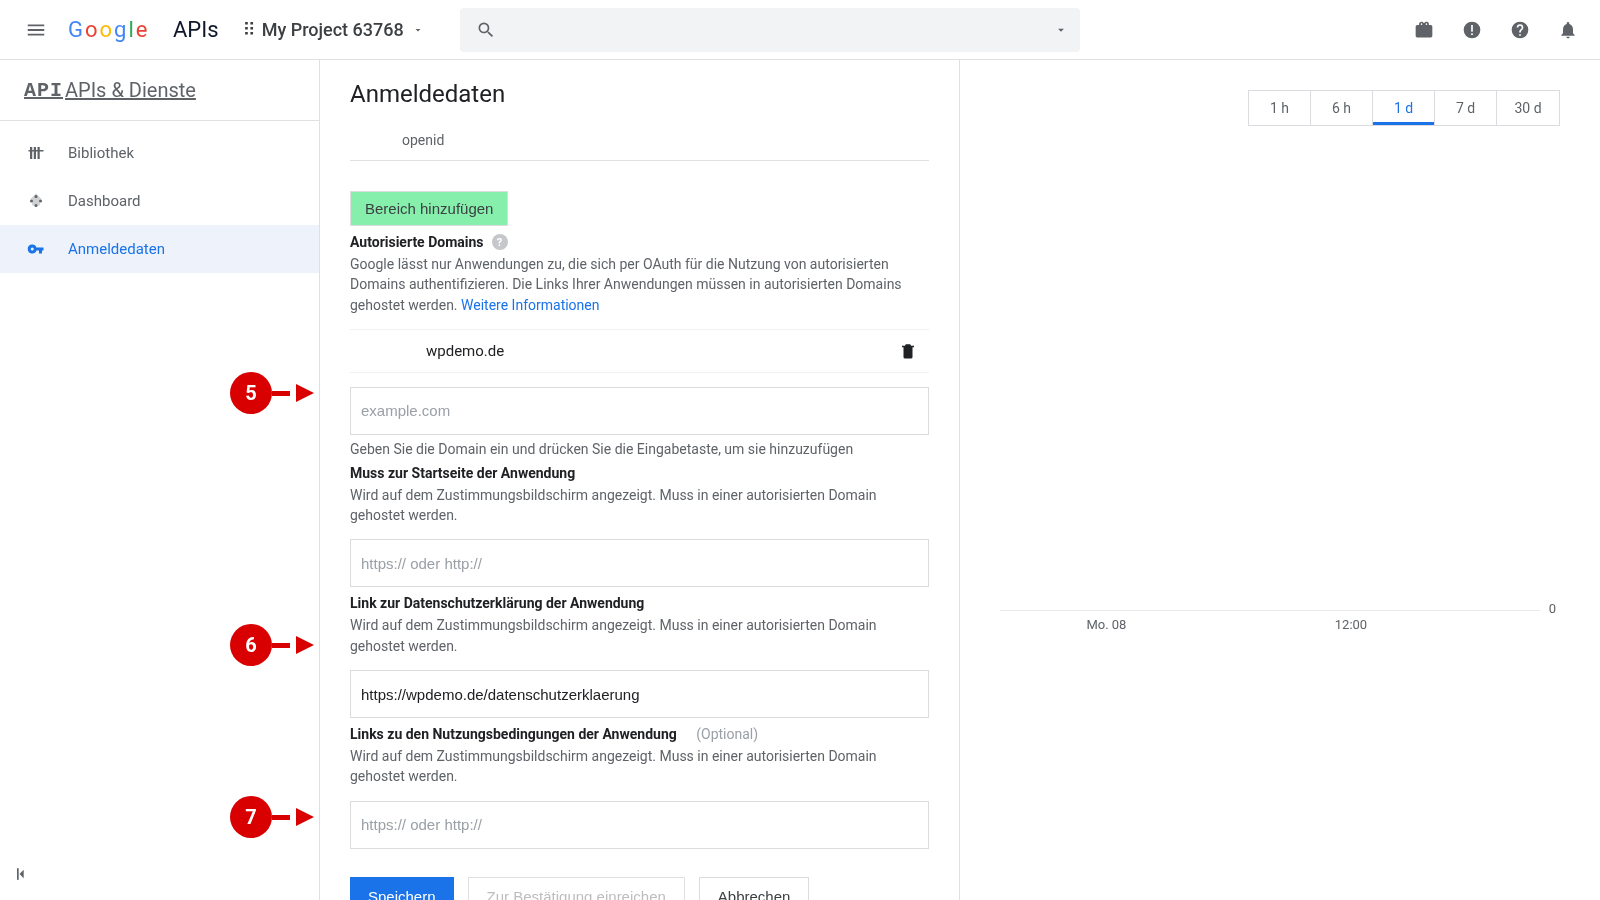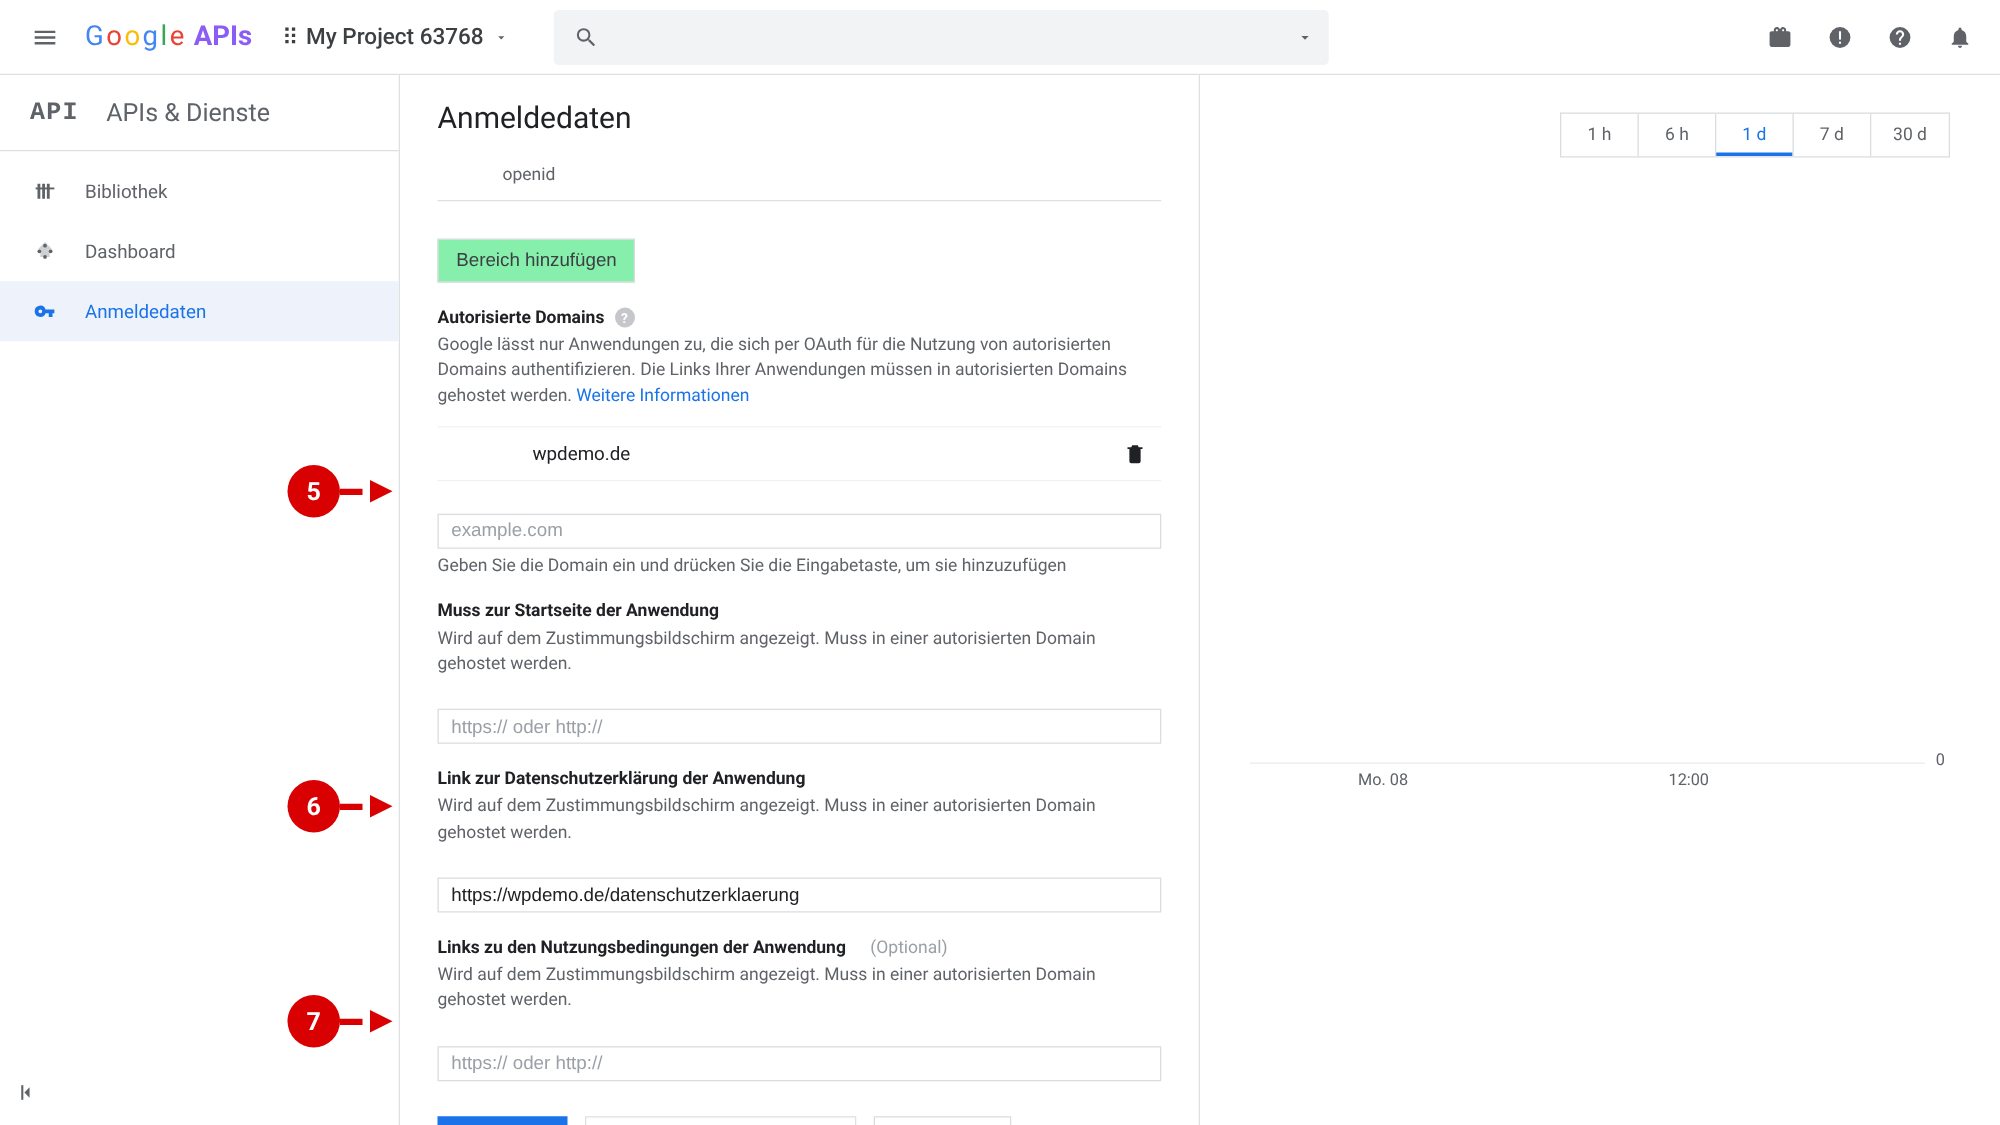--- a/index.html
+++ b/index.html
@@ -3,52 +3,52 @@
 <meta charset="utf-8">
 <style>
   * { box-sizing: border-box; margin: 0; padding: 0; }
   body { font-family: Roboto, "Helvetica Neue", Arial, sans-serif; font-size: 14px; color: #202124; background: #fff; width: 1600px; height: 900px; overflow: hidden; }
 
   
   .topbar { height: 60px; display: flex; align-items: center; padding: 0 12px; border-bottom: 1px solid #e0e0e0; gap: 8px; }
   .menu-icon { width: 48px; height: 48px; display:flex; align-items:center; justify-content:center; color:#5f6368; cursor:pointer; }
   .logo { display:flex; align-items:center; gap:2px; font-size:22px; font-weight:400; }
   .logo .g-blue{color:#4285F4;} .logo .g-red{color:#EA4335;} .logo .g-yellow{color:#FBBC05;} .logo .g-green{color:#34A853;}
-  .logo .apis{color:#8b5cf6; font-weight:700; margin-left:0;}
+  .logo .apis{color:#0f172a; font-weight:400; margin-left:18px;}
   .project-picker { display:flex; align-items:center; gap:8px; margin-left:16px; cursor:pointer; font-size:18px; font-weight:500; color:#3c4043;}
   .project-dots { font-size:18px; letter-spacing:-2px; }
   .searchbar { flex:1; max-width:620px; height:44px; background:#f1f3f4; border-radius:4px; margin-left:28px; display:flex; align-items:center; padding:0 16px; color:#5f6368; position:relative;}
   .searchbar .dd { position:absolute; right:12px; }
   .top-right { margin-left:auto; display:flex; align-items:center; gap:24px; padding-right:8px; color:#5f6368;}
   .top-right .iconbtn { width:24px; height:24px; display:flex; align-items:center; justify-content:center; cursor:pointer;}
 
   
   .shell { display:flex; height: calc(900px - 60px); }
   .sidebar { width: 320px; border-right:1px solid #e0e0e0; display:flex; flex-direction:column; }
-  .sidebar-title { display:flex; align-items:center; gap:22px; padding: 18px 24px; font-size:20px; color:#5f6368; font-weight:400; border-bottom:1px solid #e0e0e0;}
+  .sidebar-title { display:flex; align-items:center; gap:2px; padding: 18px 24px; font-size:20px; color:#5f6368; font-weight:400; border-bottom:1px solid #e0e0e0;text-decoration:underline;}
   .api-logo { font-family: "Courier New", monospace; font-weight:700; font-size:20px; color:#5f6368; letter-spacing:1px;}
   .nav { padding-top:8px; }
   .nav-item { display:flex; align-items:center; gap:22px; height:48px; padding:0 26px; color:#5f6368; font-size:15px; cursor:pointer;}
   .nav-item.active { background:#eef3fb; color:#1a73e8; border-right:0;}
   .nav-item.active .nav-icon { color:#1a73e8;}
   .nav-icon { width:20px; display:flex; justify-content:center;}
   .sidebar-footer { margin-top:auto; padding:16px 12px; color:#5f6368;}
 
   .main { flex:1; display:flex; }
   .content { width: 640px; padding: 0 30px; border-right:1px solid #e0e0e0;}
   .page-title { font-size:24px; font-weight:400; color:#202124; padding:20px 0 24px 0;}
   .openid-row { color:#5f6368; padding: 0 0 12px 52px; border-bottom:1px solid #e0e0e0; margin-bottom:30px;}
   .btn-outline { display:inline-block; border:1px solid #dadce0; background:#86efac; padding:8px 14px; font-size:15px; color:#3c4043; cursor:pointer;}
-  .section-label { font-weight:700; font-size:14px; margin-top:20px; display:flex; align-items:center; gap:8px;}
+  .section-label { font-weight:700; font-size:14px; margin-top:8px; display:flex; align-items:center; gap:8px;}
   .help-circle { width:16px;height:16px;border-radius:50%;background:#c5c7ca;color:#fff;font-size:11px;display:inline-flex;align-items:center;justify-content:center;}
   .section-desc { color:#5f6368; font-size:14px; line-height:1.45; margin-top:4px;}
   .link { color:#1a73e8; cursor:pointer;}
   .domain-row { display:flex; align-items:center; justify-content:space-between; padding:12px 12px 12px 76px; border-bottom:1px solid #f1f1f1; font-size:15px;}
   .trash { cursor:pointer; color:#202124;}
-  .text-input { width:100%; height:28px; border:1px solid #dadce0; padding:0 10px; font-size:15px; color:#202124; margin-top:26px;}
+  .text-input { width:100%; height:48px; border:1px solid #dadce0; padding:0 10px; font-size:15px; color:#202124; margin-top:14px;}
   .text-input::placeholder { color:#9aa0a6; }
   .hint { color:#5f6368; font-size:14px; margin-top:6px;}
   .optional { color:#9aa0a6; font-weight:400;}
   .action-row { display:flex; gap:14px; margin-top:28px;}
   .btn-primary { background:#1a73e8; color:#fff; border:none; padding:10px 18px; font-size:15px; cursor:pointer;}
   .btn-disabled { background:#fff; border:1px solid #e0e0e0; color:#bdbdbd; padding:10px 18px; font-size:15px;}
   .btn-secondary { background:#fff; border:1px solid #dadce0; color:#3c4043; padding:10px 18px; font-size:15px; cursor:pointer;}
 
   .right-pane { flex:1; padding: 30px 40px; position:relative;}
   .time-tabs { display:flex; border:1px solid #dadce0; border-radius:0; overflow:hidden; width:fit-content; margin-left:auto;}

